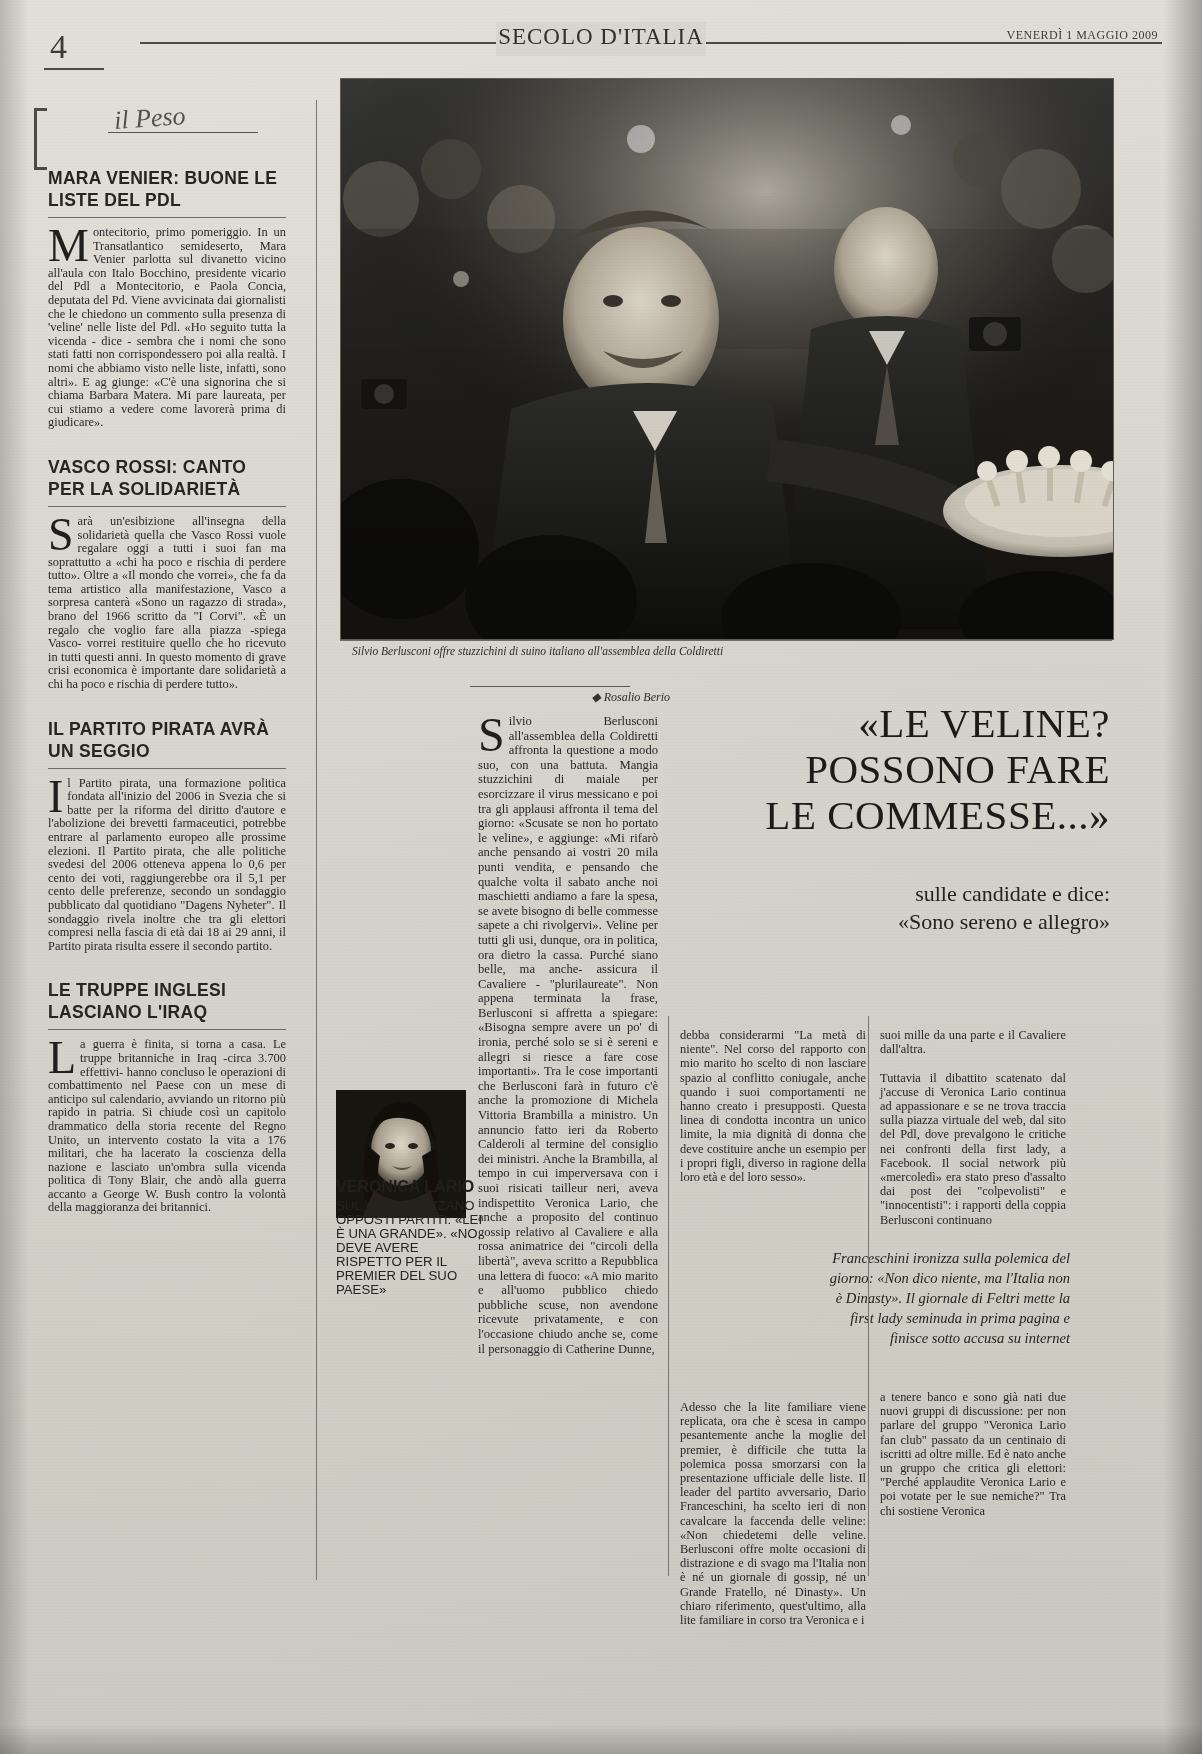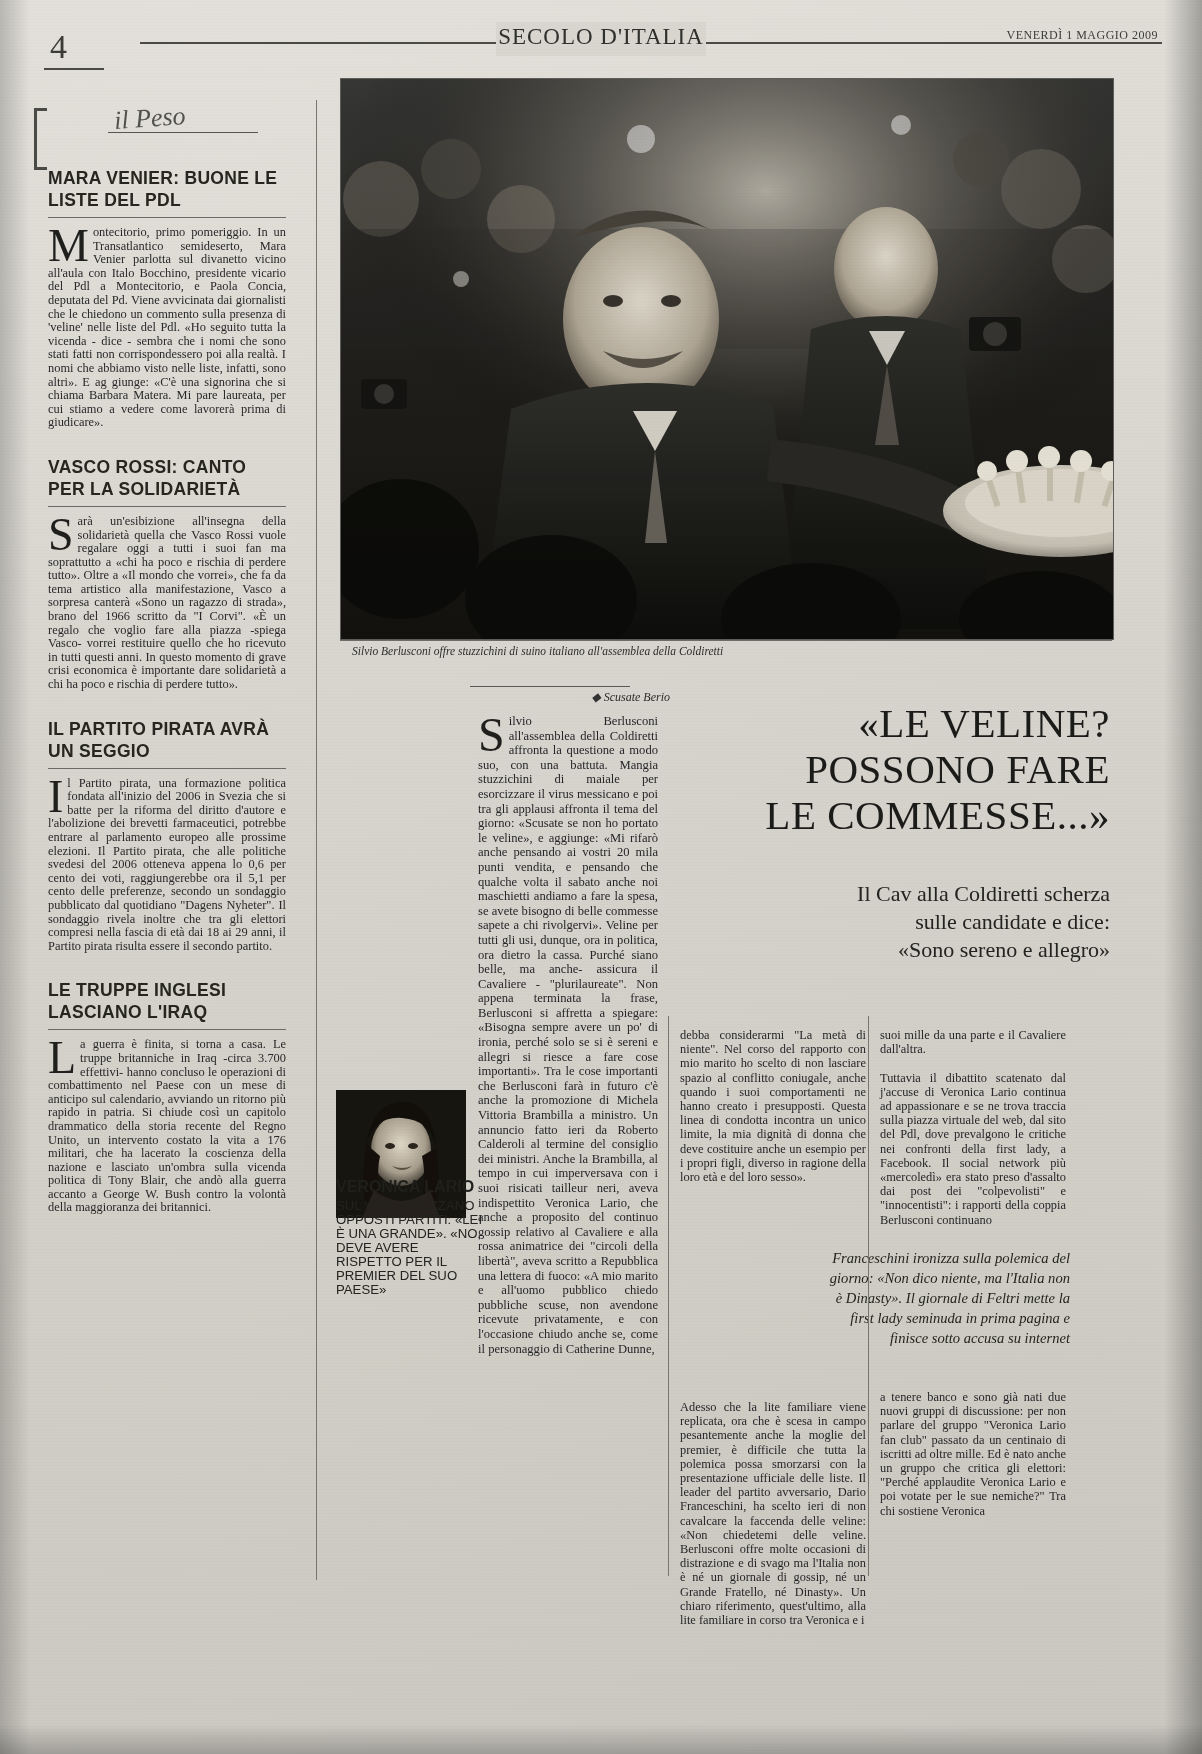--- a/index.html
+++ b/index.html
@@ -237,31 +237,30 @@
         </g>
         <rect width="772" height="560" fill="#000" opacity="0.06"></rect>
       </svg>
     </div>
     <div class="cap-rule"></div>
     <div class="caption">Silvio Berlusconi offre stuzzichini di suino italiano all'assemblea della Coldiretti</div>
 
     <div class="byline-wrap">
       <div class="byline-rule"></div>
       <div class="byline">
-        <span class="bullet">◆&nbsp;</span><span>Scusate Berio</span>
+        <span class="bullet">◆&nbsp;</span><span>Rosalio Berio</span>
       </div>
     </div>
 
     <div class="headline">
       <div class="hl">«LE VELINE?</div>
       <div class="hl">POSSONO FARE</div>
       <div class="hl">LE COMMESSE...»</div>
     </div>
     <div class="subhead">
-      <div>Il Cav alla Coldiretti scherza</div>
       <div>sulle candidate e dice:</div>
       <div>«Sono sereno e allegro»</div>
     </div>
 
     <div class="col-c1">
       <span class="dropcap">S</span><span>ilvio Berlusconi all'assemblea della Coldiretti affronta la questione a modo suo, con una battuta. Mangia stuzzichini di maiale per esorcizzare il virus messicano e poi tra gli applausi affronta il tema del giorno: «Scusate se non ho portato le veline», e aggiunge: «Mi rifarò anche pensando ai vostri 20 mila punti vendita, e pensando che qualche volta il sabato anche noi maschietti andiamo a fare la spesa, se avete bisogno di belle commesse sapete a chi rivolgervi». Veline per tutti gli usi, dunque, ora in politica, ora dietro la cassa. Purché siano belle, ma anche- assicura il Cavaliere - "plurilaureate". Non appena terminata la frase, Berlusconi si affretta a spiegare: «Bisogna sempre avere un po' di ironia, perché solo se si è sereni e allegri si riesce a fare cose importanti». Tra le cose importanti che Berlusconi farà in futuro c'è anche la promozione di Michela Vittoria Brambilla a ministro. Un annuncio fatto ieri da Roberto Calderoli al termine del consiglio dei ministri. Anche la Brambilla, al tempo in cui imperversava con i suoi risicati tailleur neri, aveva indispettito Veronica Lario, che anche a proposito del continuo gossip relativo al Cavaliere e alla rossa animatrice dei "circoli della libertà", aveva scritto a Repubblica una lettera di fuoco: «A mio marito e all'uomo pubblico chiedo pubbliche scuse, non avendone ricevute privatamente, e con l'occasione chiudo anche se, come il personaggio di Catherine Dunne,</span>
     </div>
 
     <div class="col-c2">
       <span>debba considerarmi "La metà di niente". Nel corso del rapporto con mio marito ho scelto di non lasciare spazio al conflitto coniugale, anche quando i suoi comportamenti ne hanno creato i presupposti. Questa linea di condotta incontra un unico limite, la mia dignità di donna che deve costituire anche un esempio per i propri figli, diverso in ragione della loro età e del loro sesso».</span>

